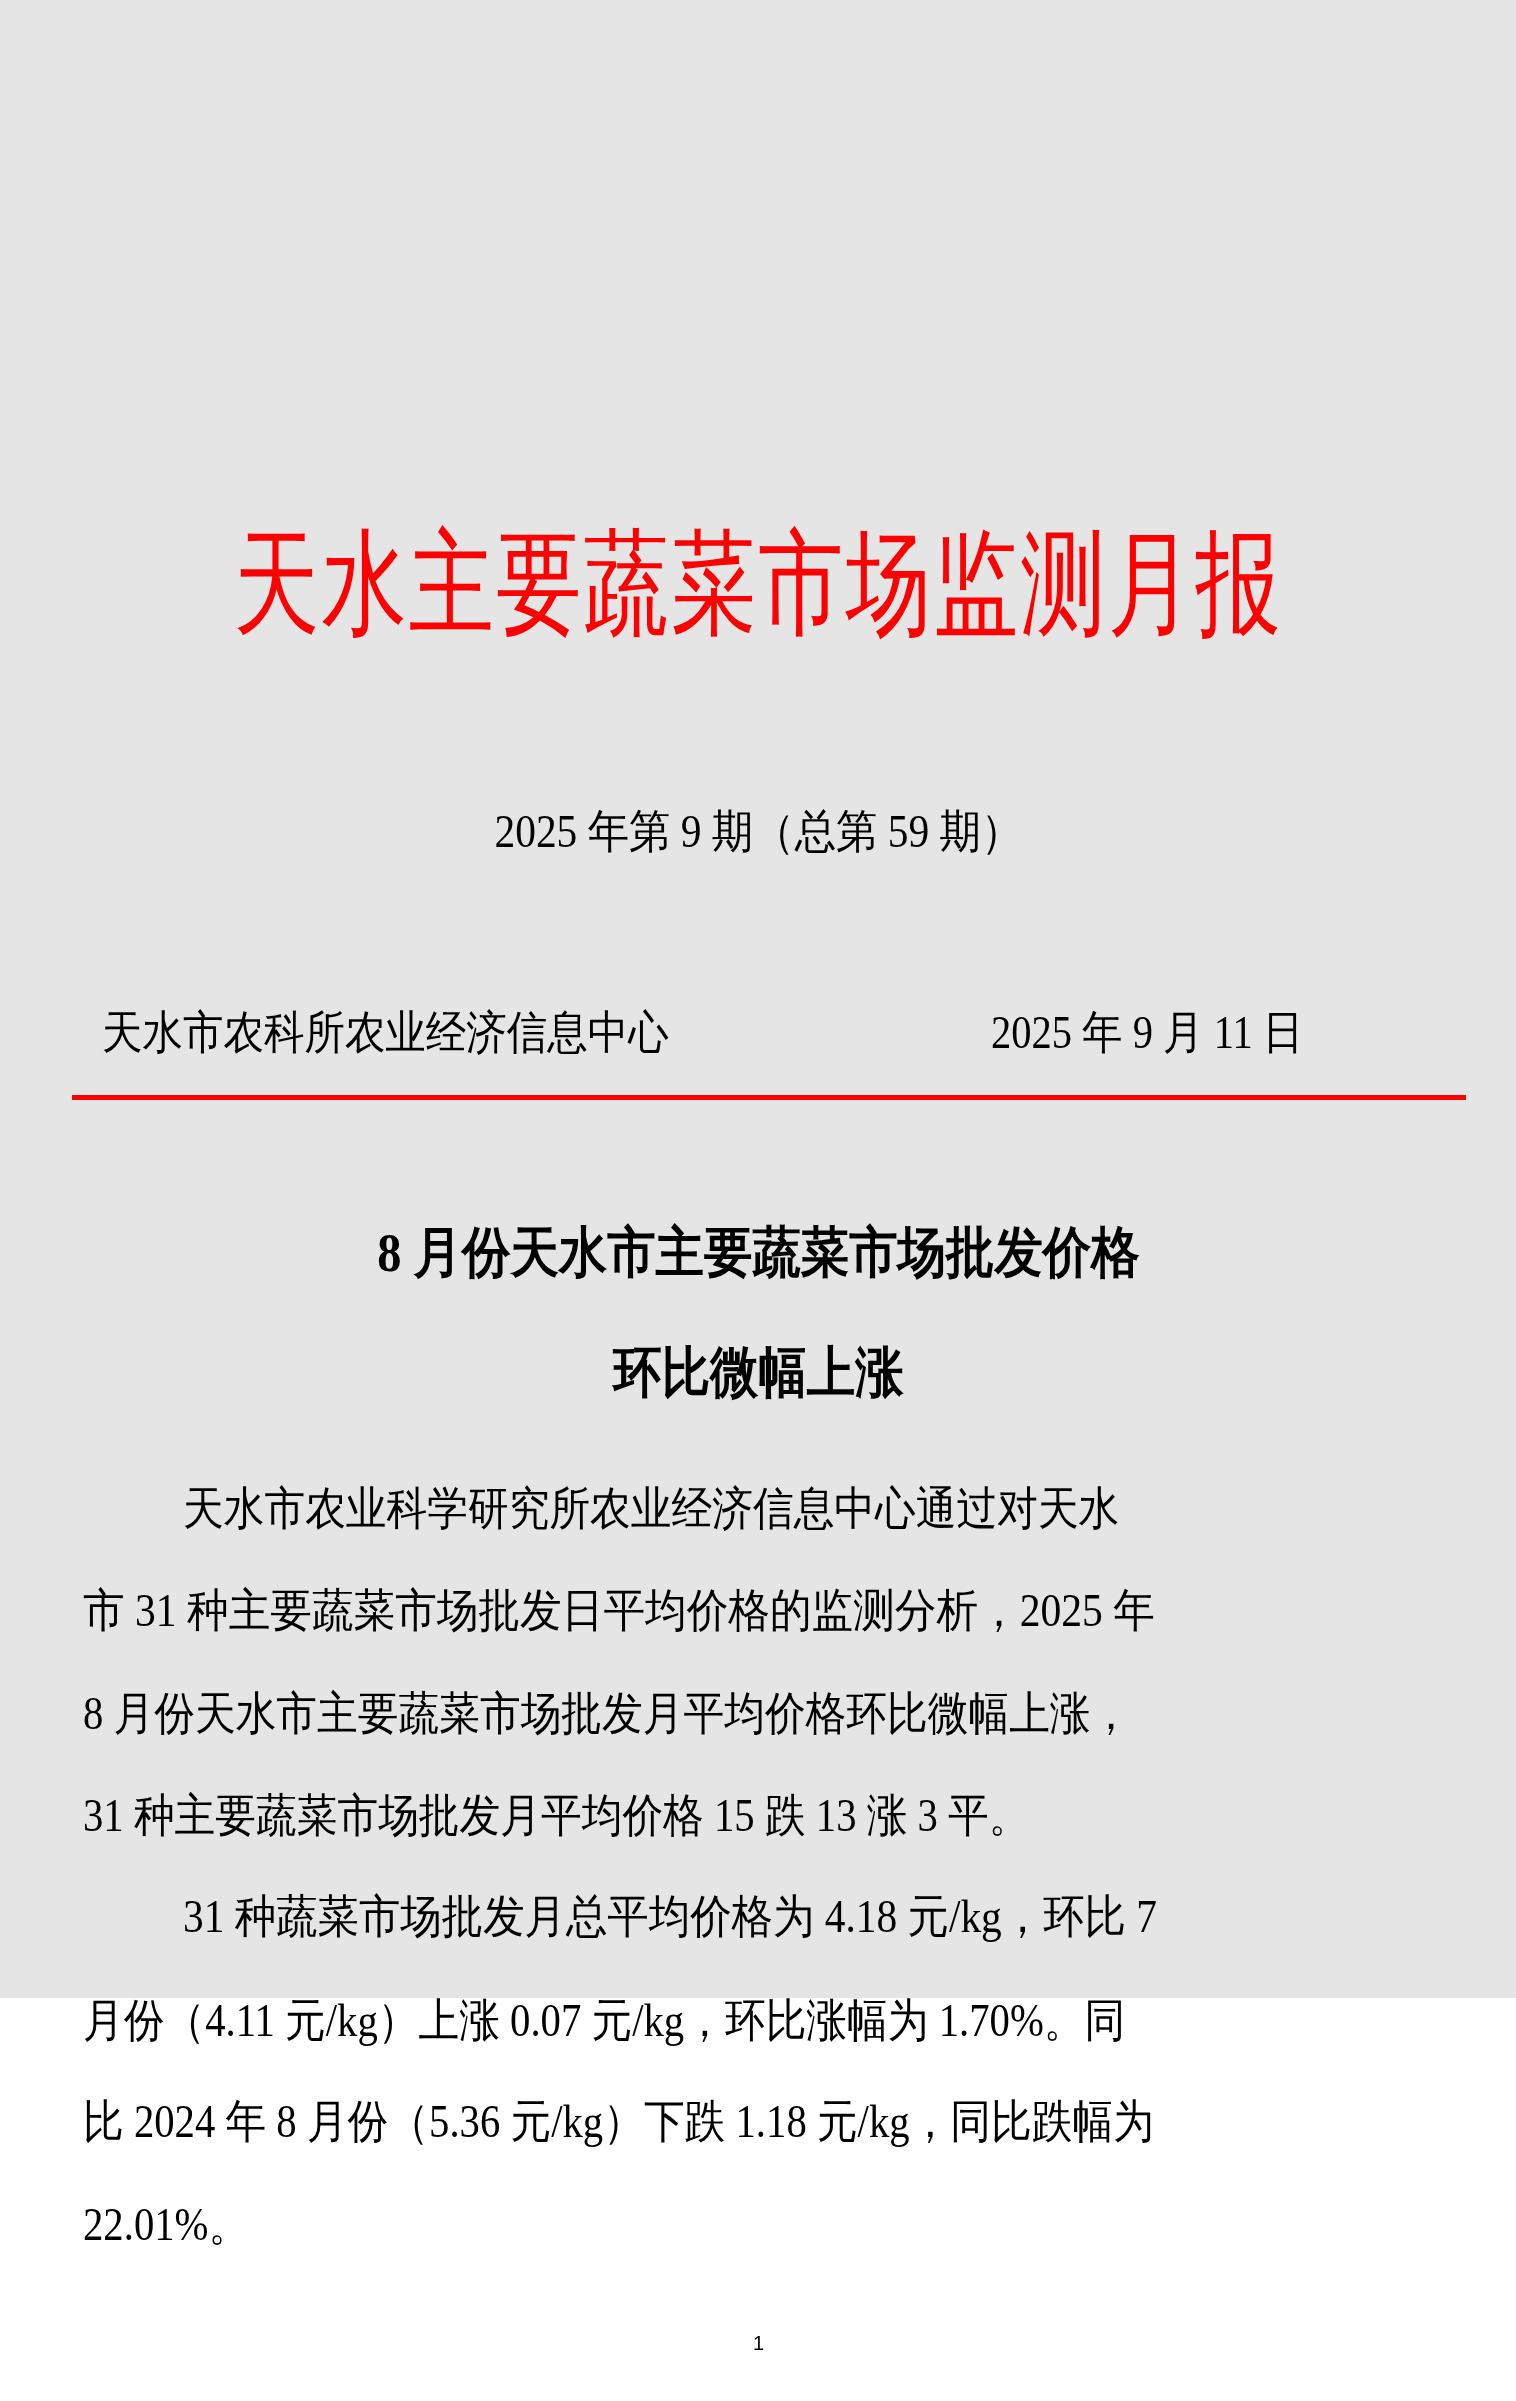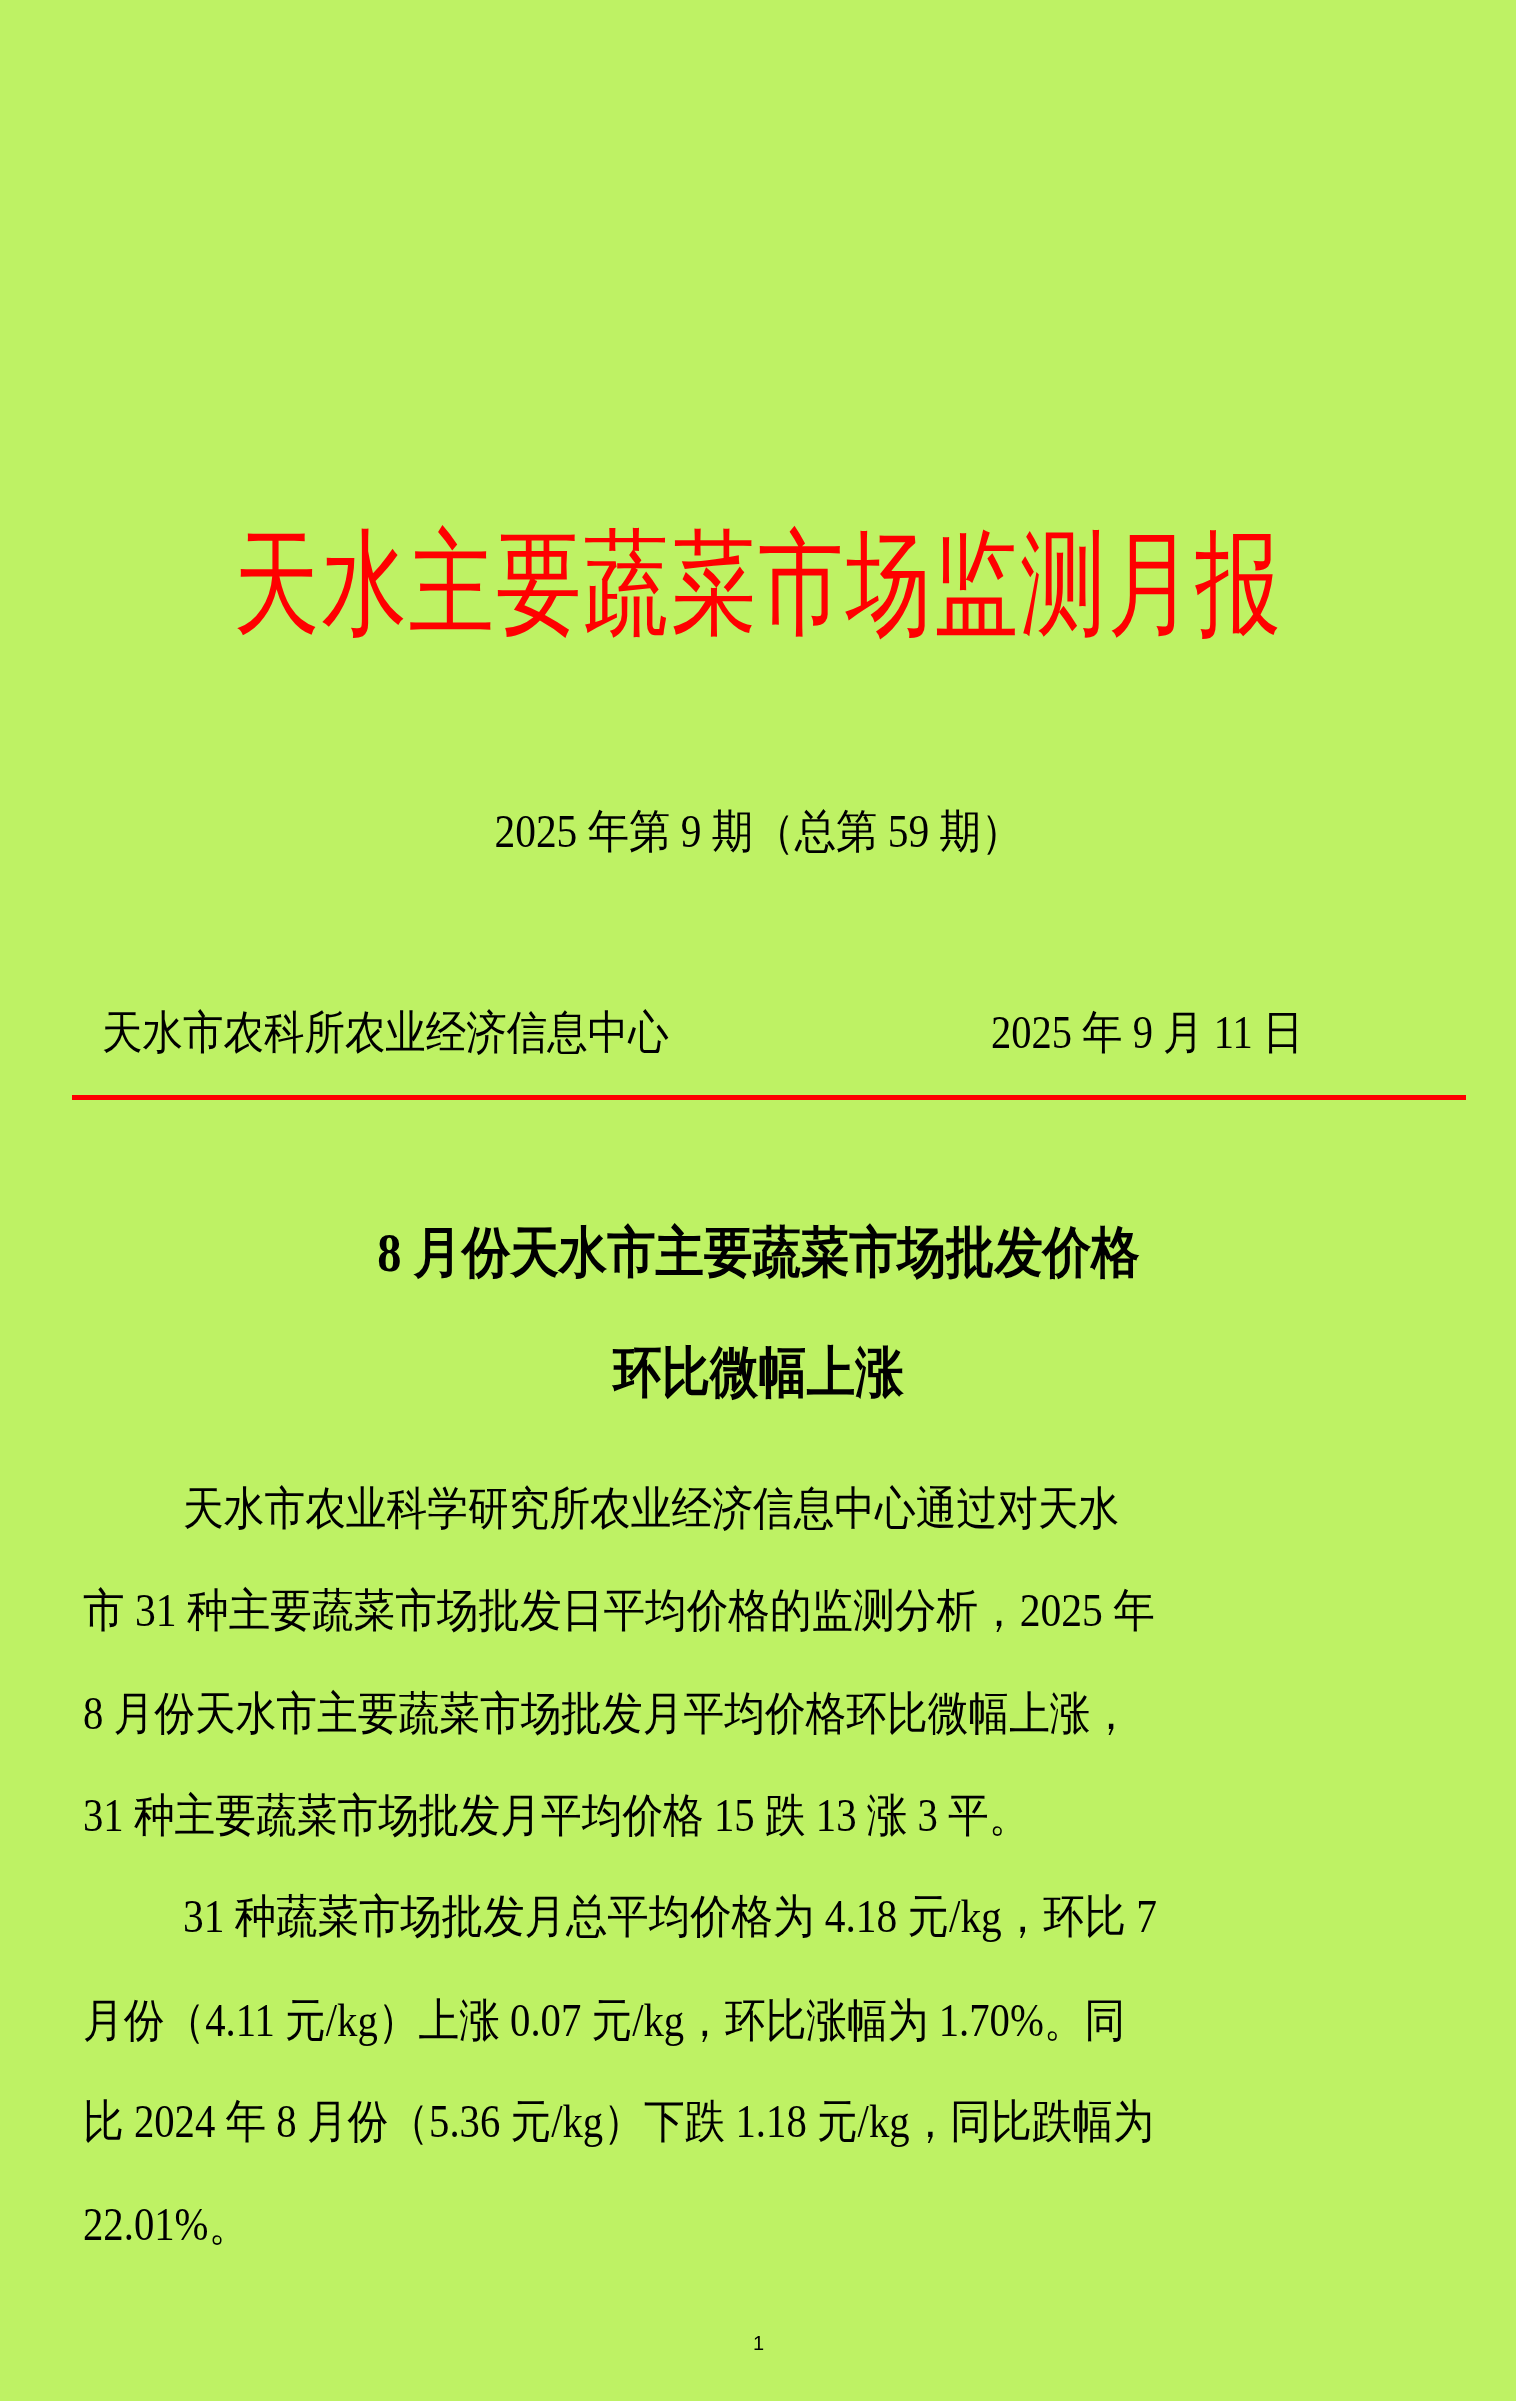--- a/index.html
+++ b/index.html
@@ -1,17 +1,17 @@
 <!DOCTYPE html>
 <html style="font-size:12.3px"><head>
 <meta charset="utf-8">
 <style>
   html, body { margin: 0; padding: 0; background: #ffffff; }
   body { width: 1517px; height: 2401px; position: relative; overflow: hidden; }
-  .page { position: absolute; left: 0; top: 0; width: 1517px; height: 2401px; background: #bef264; }
+  .page { position: absolute; left: 0; top: 0; width: 1517px; height: 1998px; background: #e5e5e5; }
 
   .masthead-title {
     position: absolute; left: 0; width: 1517px; top: 514px;
     text-align: center; color: #ff0000;
     font-family: "DejaVu Serif", "Liberation Serif", serif;
     font-size: 115px; line-height: 139px; letter-spacing: 3.1px;
     transform: scaleX(0.74); transform-origin: 758px 0;
     font-weight: normal;
   }
   .issue-line {

